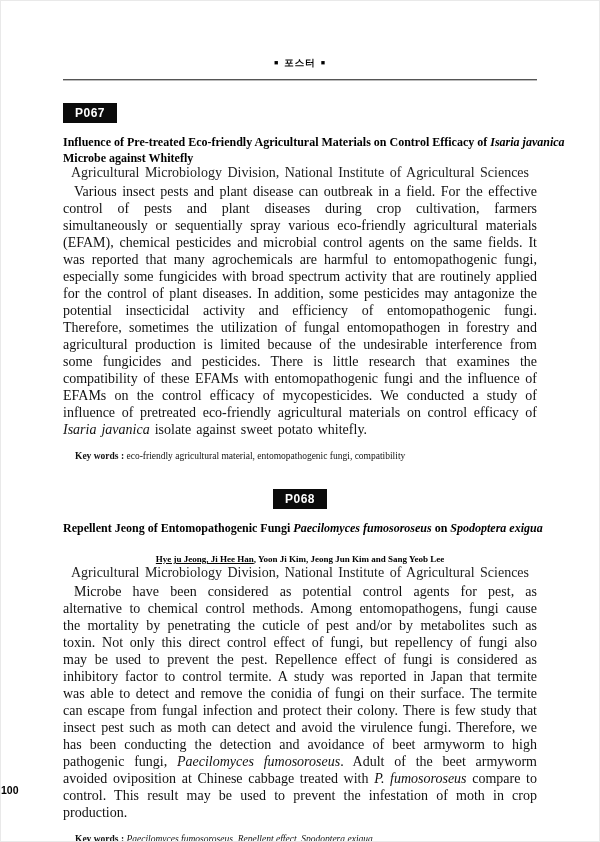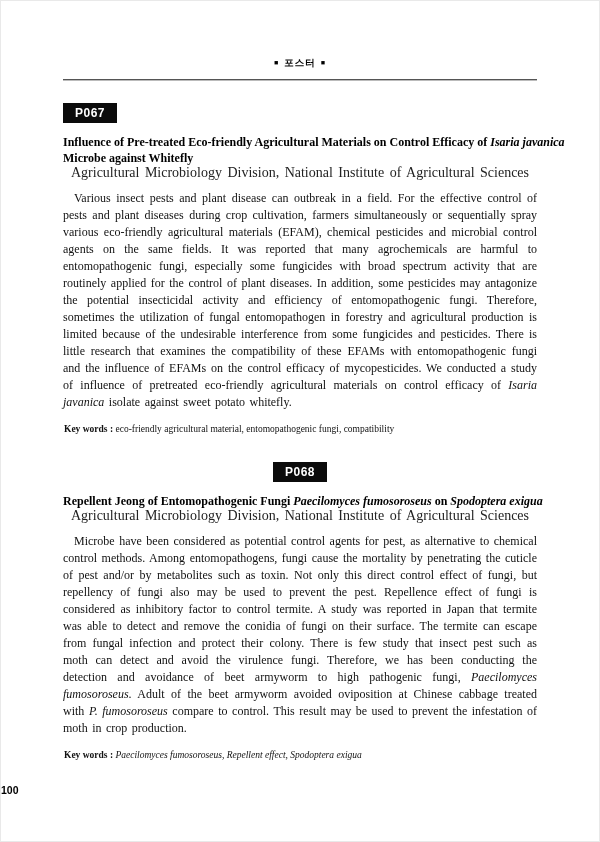--- a/index.html
+++ b/index.html
@@ -65,30 +65,30 @@
   .authors .und { text-decoration: underline; }
   .affiliation {
     margin: 1px 0 0 0;
     text-align: center;
     font-size: 14px;
     line-height: 12px;
     word-spacing: 2px;
     color: #222;
   }
   .body-text {
-    margin: 11px 0 0 0;
+    margin: 4px 0 0 0;
     text-align: justify;
-    font-size: 12px;
+    font-size: 14px;
     line-height: 17px;
     text-indent: 11px;
     word-spacing: 1.5px;
     color: #111;
   }
   .keywords {
-    margin: 12px 0 0 1px;
+    margin: 12px 0 0 12px;
     font-size: 9.5px;
     line-height: 13px;
     color: #111;
   }
   .keywords .kw-label { font-weight: bold; }
   .footer {
     position: absolute;
     top: 783px; left: 0;
     width: 100%;
     font-family: "Liberation Sans", sans-serif;
@@ -126,20 +126,23 @@
       </p>
     </div>
 
     <div>
       <div class="badge-row2">
         <span class="badge">P068</span>
       </div>
       <h1 class="title">
         <span class="tline"><span>Repellent Jeong of Entomopathogenic Fungi </span><span class="ital">Paecilomyces fumosoroseus</span><span> on </span><span class="ital">Spodoptera exigua</span></span>
       </h1>
+      <p class="authors">
+        <span class="und">Hye ju Jeong, Ji Hee Han</span><span>, Yoon Ji Kim, Jeong Jun Kim and Sang Yeob Lee</span>
+      </p>
       <p class="affiliation">Agricultural Microbiology Division, National Institute of Agricultural Sciences</p>
       <p class="body-text">
         <span>Microbe have been considered as potential control agents for pest, as alternative to chemical control methods. Among entomopathogens, fungi cause the mortality by penetrating the cuticle of pest and/or by metabolites such as toxin. Not only this direct control effect of fungi, but repellency of fungi also may be used to prevent the pest. Repellence effect of fungi is considered as inhibitory factor to control termite. A study was reported in Japan that termite was able to detect and remove the conidia of fungi on their surface. The termite can escape from fungal infection and protect their colony. There is few study that insect pest such as moth can detect and avoid the virulence fungi. Therefore, we has been conducting the detection and avoidance of beet armyworm to high pathogenic fungi, </span><span class="ital">Paecilomyces fumosoroseus</span><span>. Adult of the beet armyworm avoided oviposition at Chinese cabbage treated with </span><span class="ital">P. fumosoroseus</span><span> compare to control. This result may be used to prevent the infestation of moth in crop production.</span>
       </p>
       <p class="keywords">
         <span class="kw-label">Key words :</span><span class="ital"> Paecilomyces fumosoroseus, Repellent effect, Spodoptera exigua</span>
       </p>
     </div>
 
   </div>

